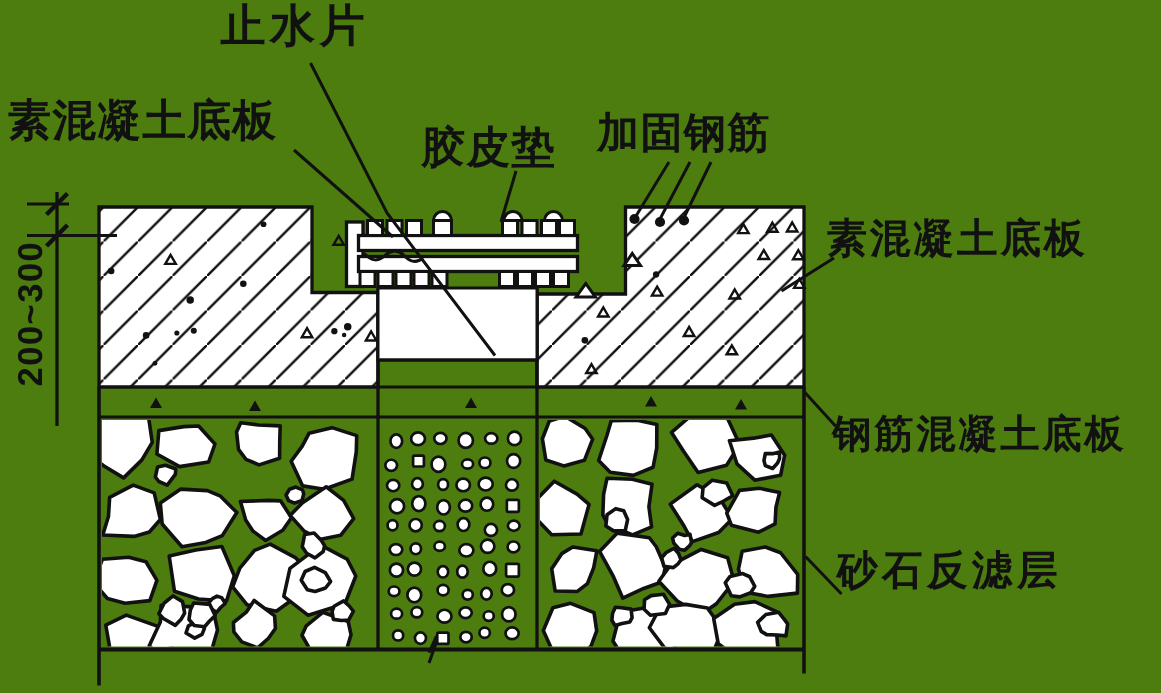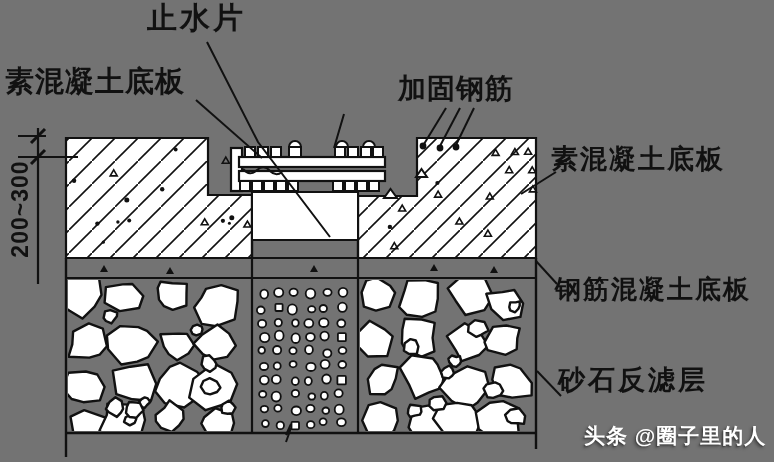--- a/index.html
+++ b/index.html
@@ -1,17 +1,17 @@
 <!DOCTYPE html>
 <html><head>
 <meta charset="utf-8">
 <style>
   html,body{margin:0;padding:0;background:#fff;}
   #stage{
-    position:relative;width:774px;height:462px;background:#737373;overflow:hidden;
+    position:relative;width:774px;height:462px;background:#4d7c0f;overflow:hidden;
     font-family:"Liberation Sans","DejaVu Sans",sans-serif;
   }
   #diagram-svg{position:absolute;left:0;top:0;}
   .lbl{position:absolute;font-weight:700;color:#111;line-height:1.05;white-space:nowrap;}
   #lbl-waterstop{left:147px;top:2px;font-size:30px;letter-spacing:3px;}
   #lbl-flange{left:5px;top:66px;font-size:29px;letter-spacing:1px;}
   #lbl-rubber{left:281px;top:84px;font-size:29px;letter-spacing:1px;}
   #lbl-rebar{left:398px;top:74px;font-size:28px;letter-spacing:1px;}
   #lbl-rcslab{left:551px;top:145px;font-size:27px;letter-spacing:2px;}
   #lbl-plain{left:555px;top:276px;font-size:26px;letter-spacing:2px;}
@@ -278,19 +278,19 @@
       <circle cx="423" cy="146" r="3.4"></circle>
         <circle cx="440" cy="148" r="3.4"></circle>
         <circle cx="456" cy="147" r="3.4"></circle>
     </g>
 
     <polyline points="286,442 291,428 286,435 291,424" fill="none" stroke="#111" stroke-width="2"></polyline>
   </svg>
 
   <div class="lbl" id="lbl-waterstop">止水片</div>
   <div class="lbl" id="lbl-flange">素混凝土底板</div>
+  <div class="lbl" id="lbl-rubber">胶皮垫</div>
   <div class="lbl" id="lbl-rebar">加固钢筋</div>
   <div class="lbl" id="lbl-rcslab">素混凝土底板</div>
   <div class="lbl" id="lbl-plain">钢筋混凝土底板</div>
   <div class="lbl" id="lbl-filter">砂石反滤层</div>
   <div class="lbl" id="lbl-dim">200~300</div>
-  <div class="lbl" id="watermark">头条 @圈子里的人</div>
 </div>
 
 </body></html>

